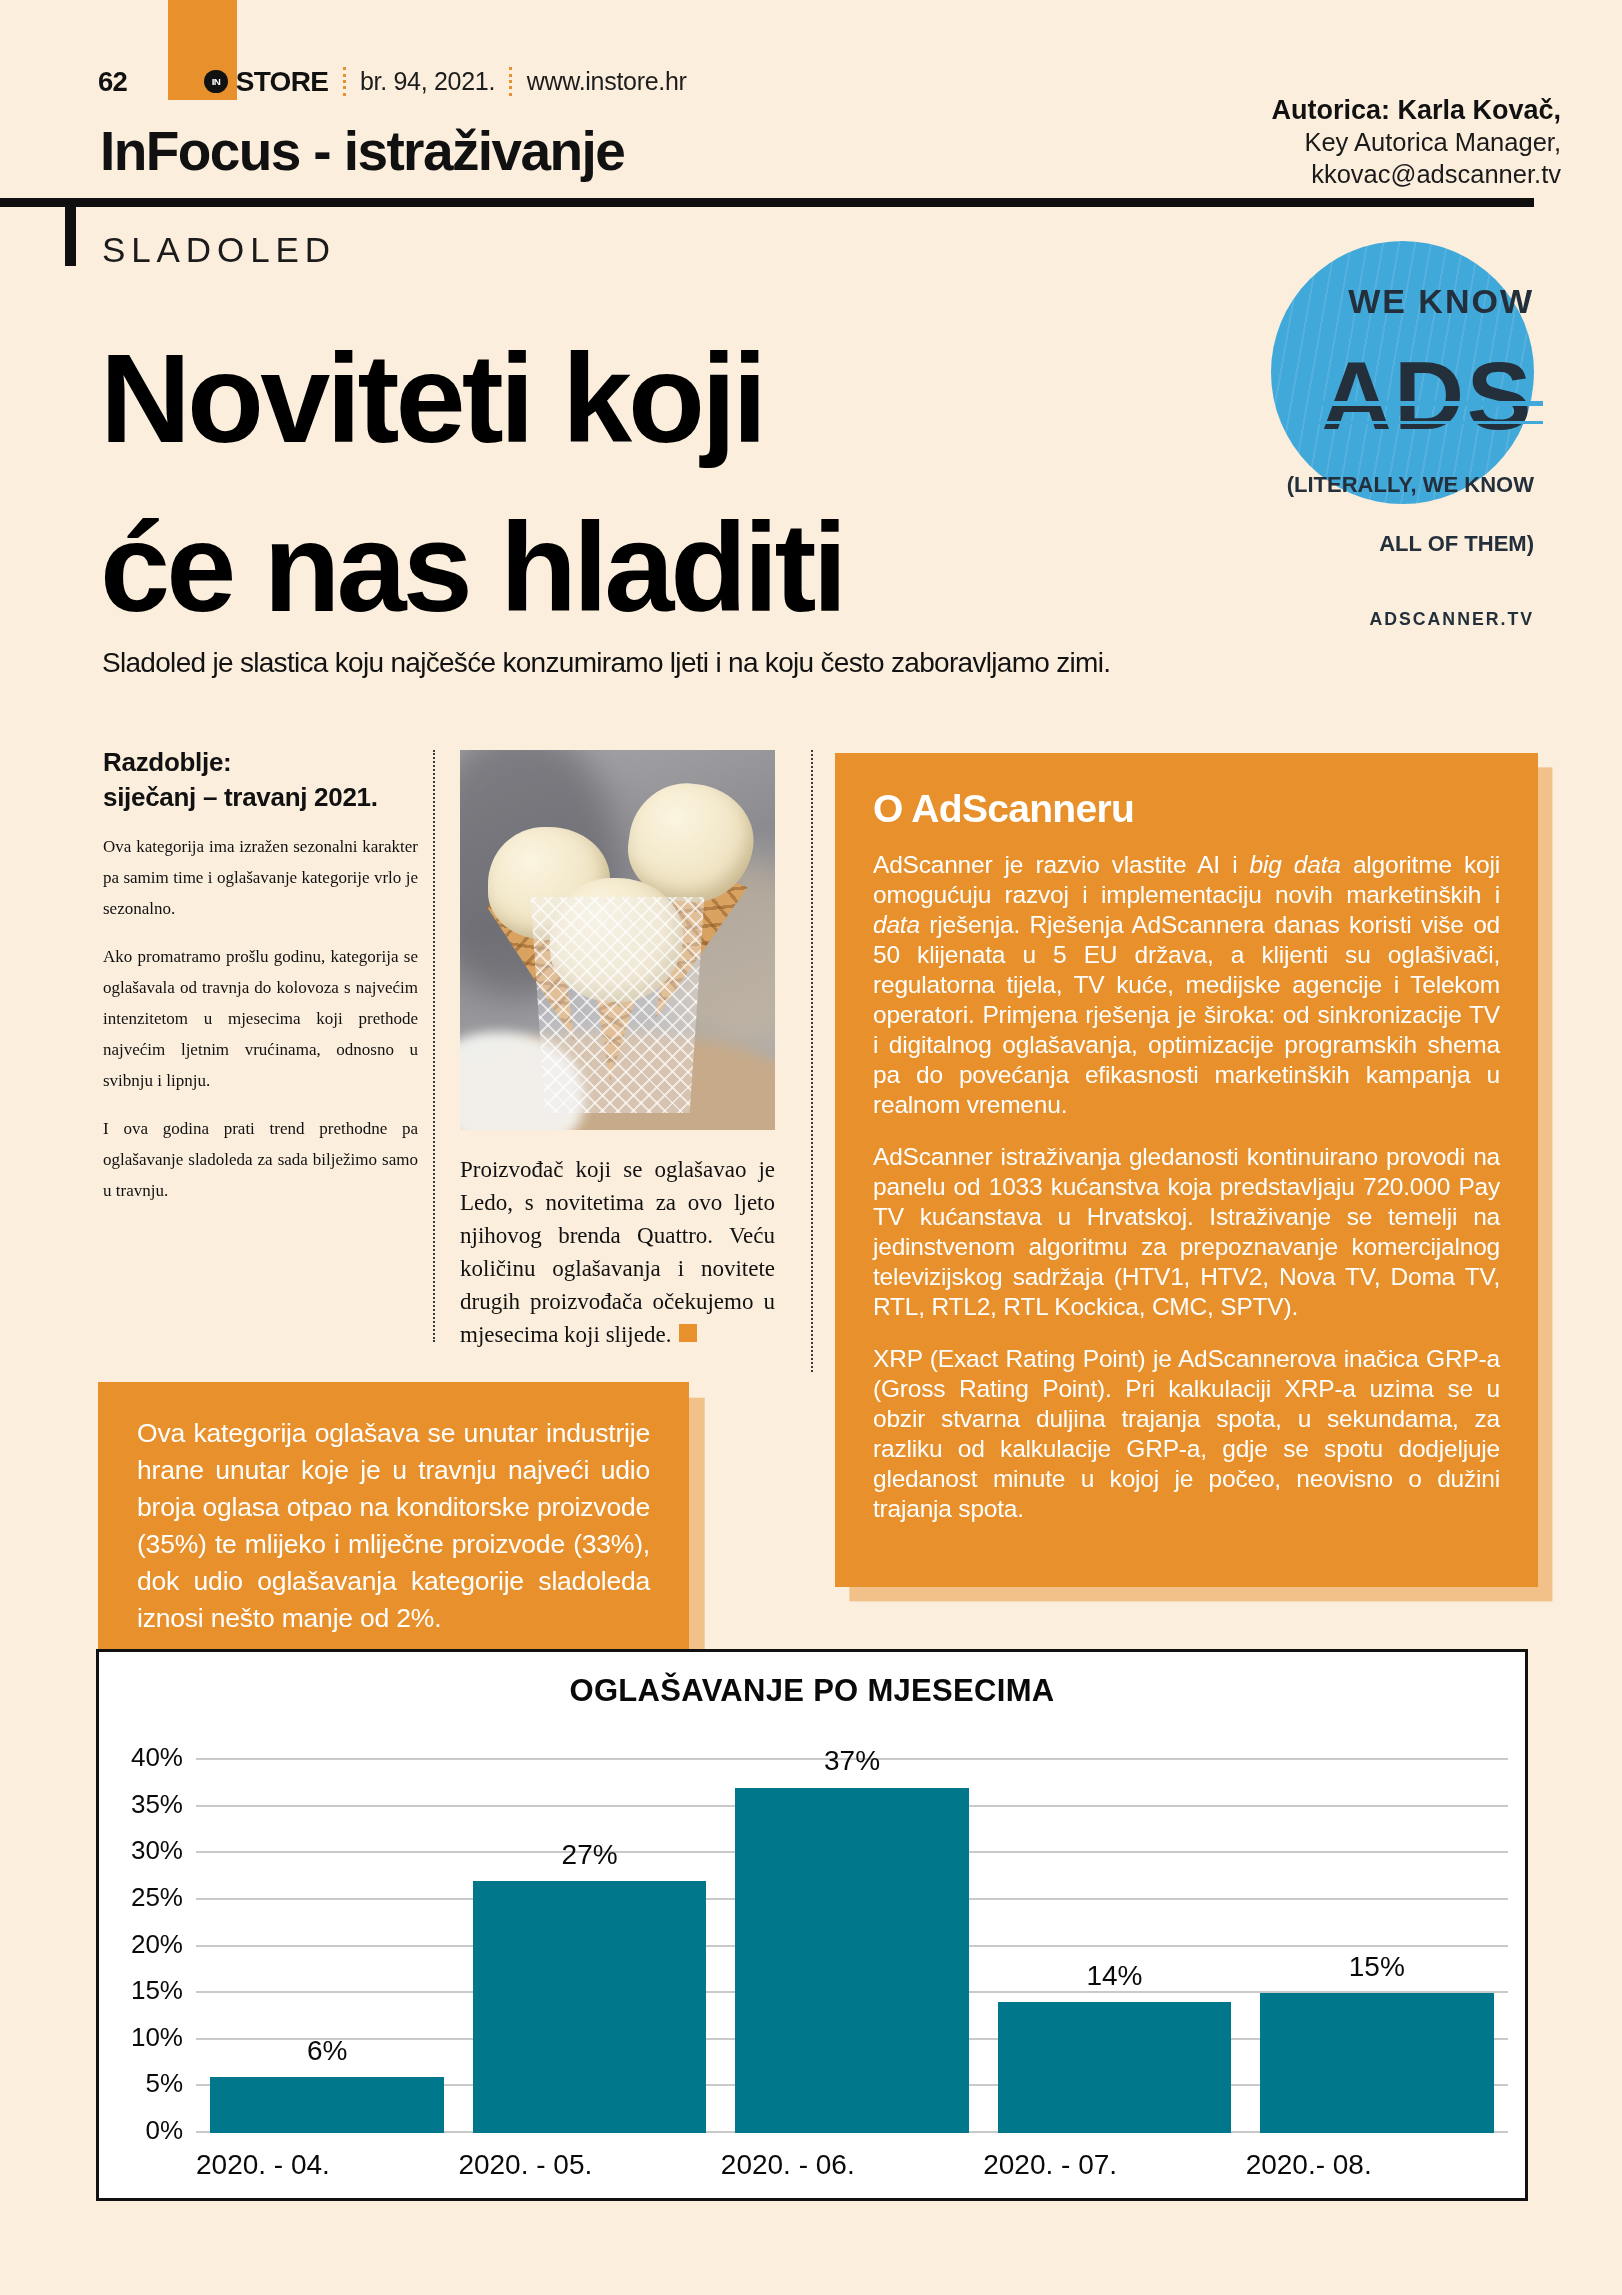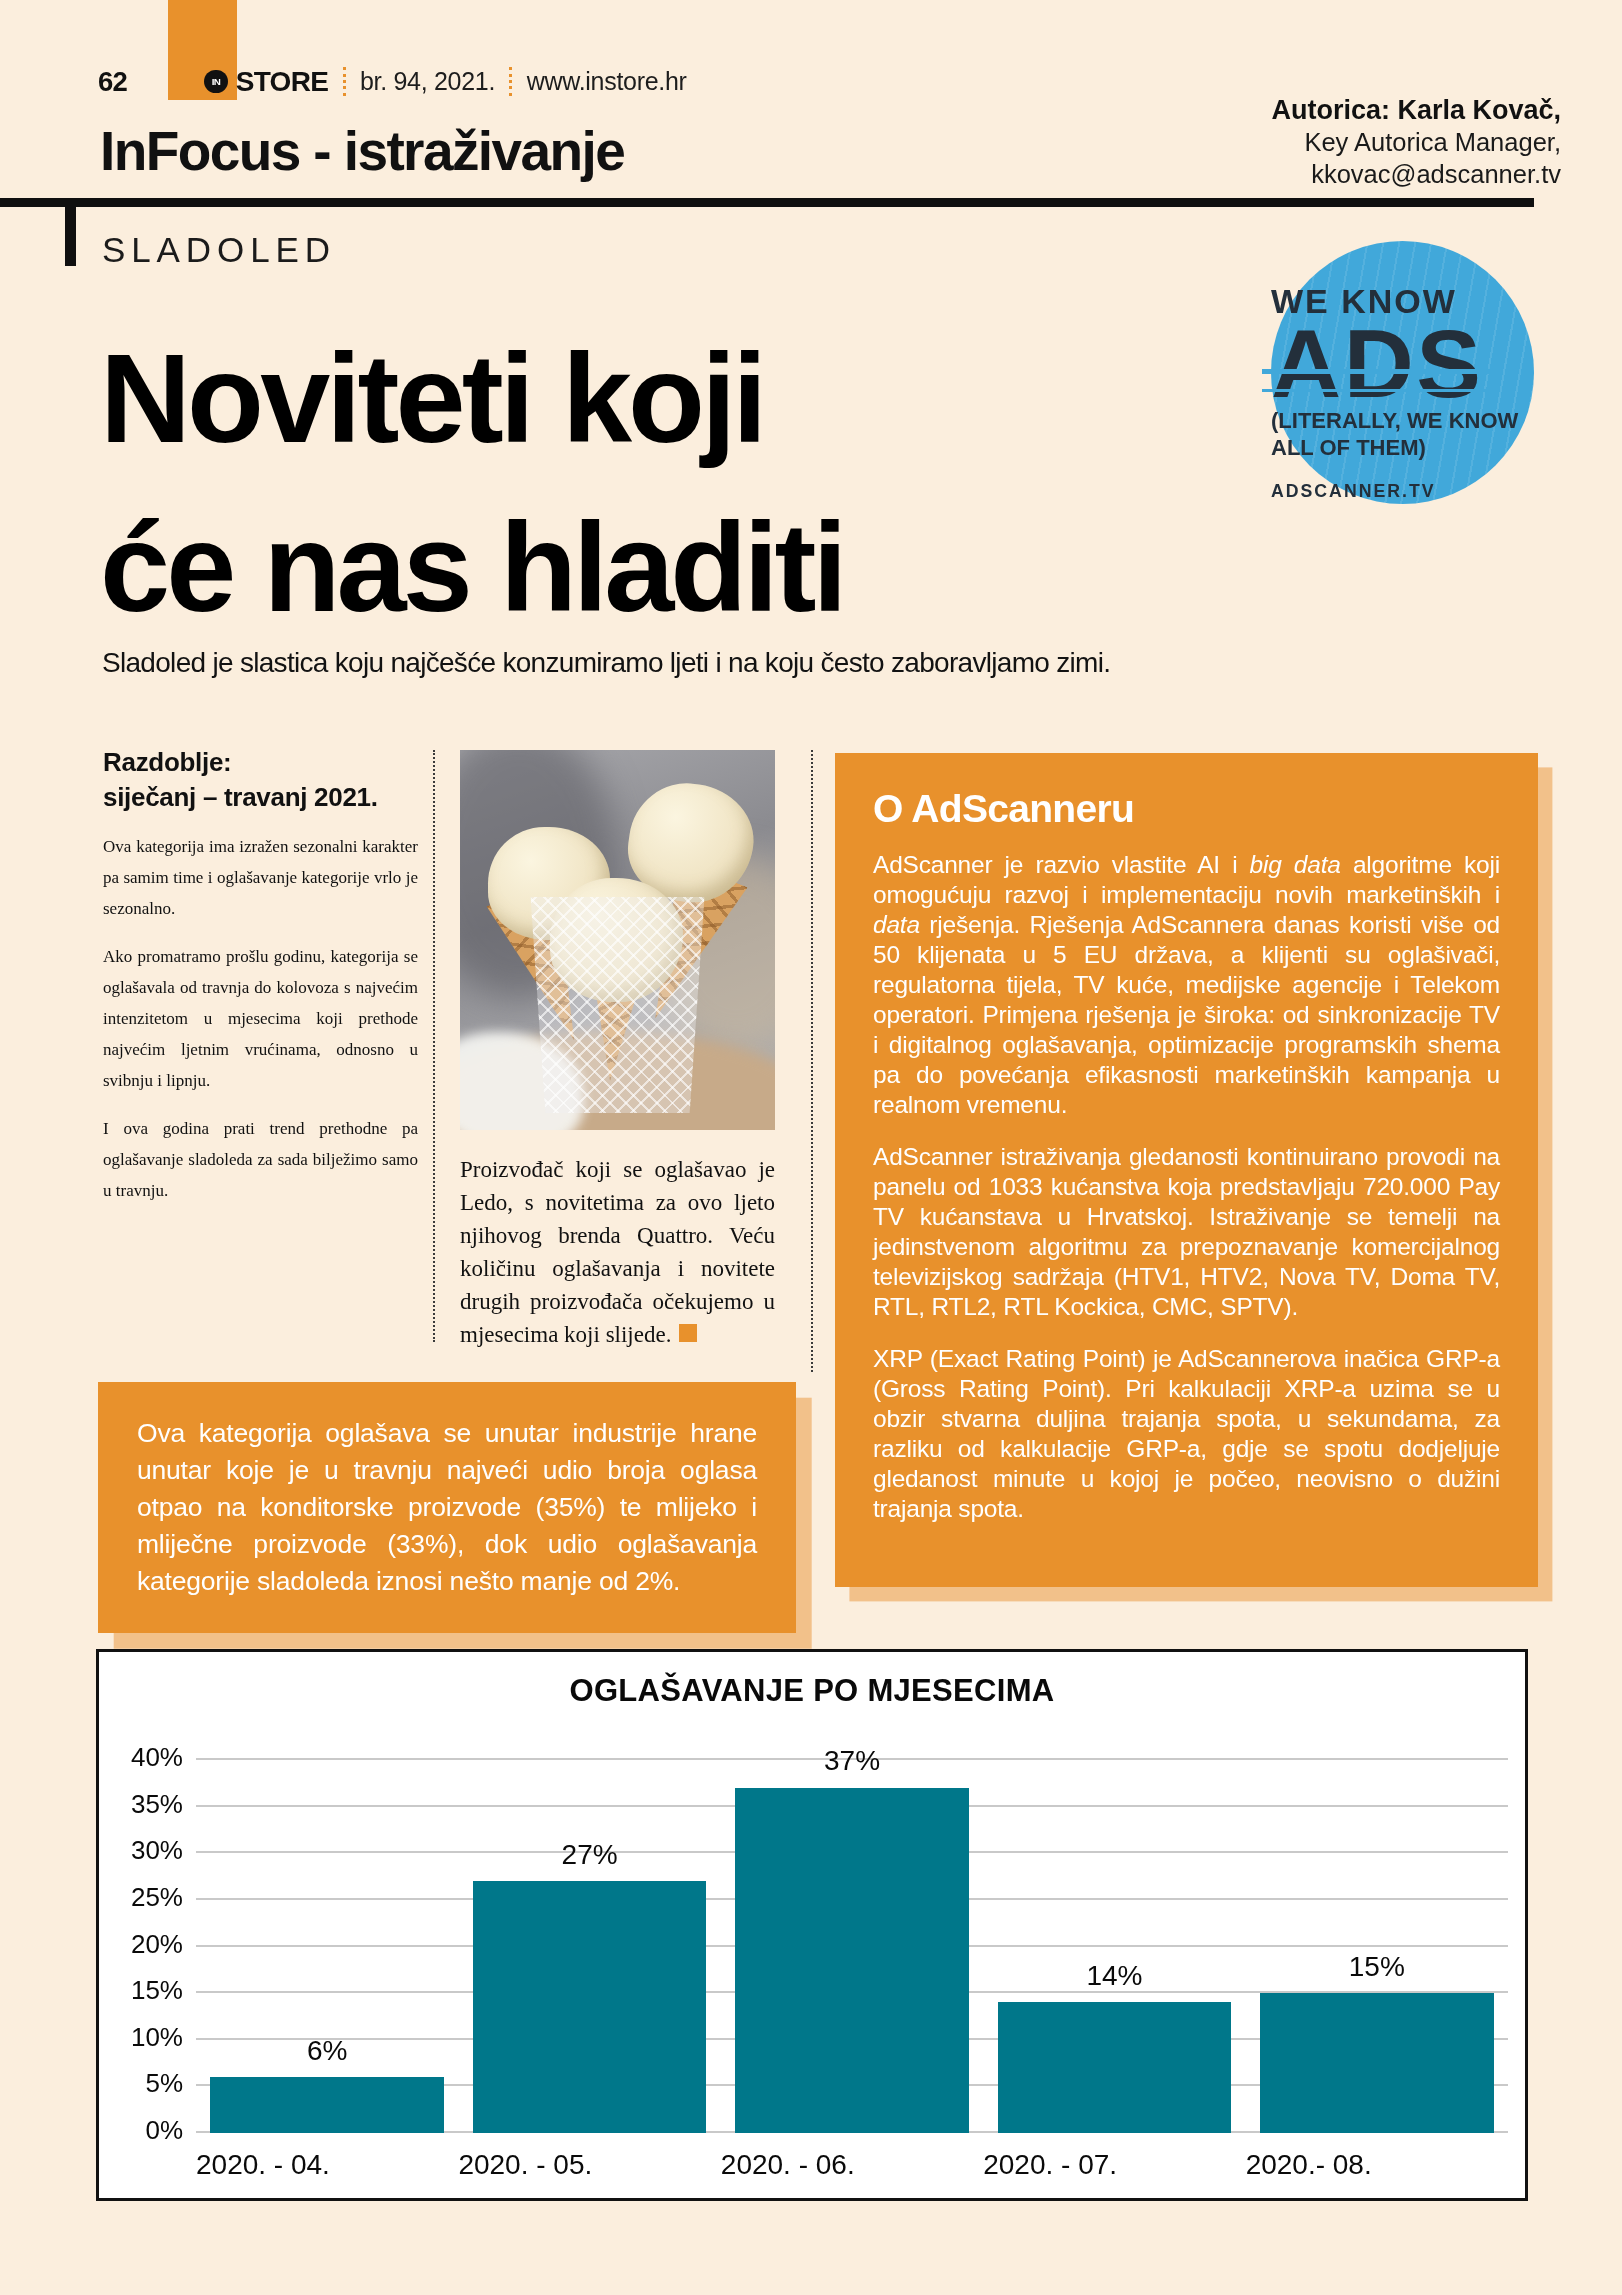--- a/index.html
+++ b/index.html
@@ -27,21 +27,21 @@
   .author-sub{font-size:25.5px;font-weight:400;color:#1a1a1a;}
 
   #top-rule{left:0;top:198px;width:1534px;height:9.2px;background:#0f0f0f;}
   #kicker-bar{left:65px;top:198px;width:11px;height:68px;background:#0f0f0f;}
   #kicker{left:102px;top:230px;font-size:35px;font-weight:400;letter-spacing:5.9px;color:#1b1b1b;}
 
   
   #badge{left:1271px;top:241px;width:263px;height:263px;border-radius:50%;
     background:#41a8da;
     background-image:repeating-linear-gradient(100deg,rgba(255,255,255,0.10) 0 2px,rgba(255,255,255,0) 2px 15.7px);
-    display:flex;flex-direction:column;align-items:flex-start;text-align:center;color:#232f3b;}
+    display:flex;flex-direction:column;align-items:flex-end;text-align:center;color:#232f3b;gap:32px;}
   #badge-line1{margin-top:41px;font-size:34px;font-weight:800;letter-spacing:2px;}
   #badge-line2{font-size:97px;font-weight:700;line-height:86px;letter-spacing:2.6px;position:relative;}
   .glitch-line{position:absolute;left:-9.2px;right:-9.2px;height:4.6px;background:#41a8da;}
   #badge-line3,#badge-line4{font-size:22px;font-weight:700;line-height:27px;}
   #badge-line3{margin-top:0;}
   #badge-line5{font-size:17.7px;font-weight:700;letter-spacing:2px;margin-top:19.6px;}
 
   
   .title-line{left:100px;font-size:126px;font-weight:bold;letter-spacing:-3.9px;line-height:1;color:#000;}
   #title-line1{top:296px;margin-top:40px;}
@@ -93,21 +93,21 @@
   #caption-end-mark{display:inline-block;width:17.7px;height:17.7px;background:#e8912c;margin-left:7.9px;}
 
   
   #adscanner-box{left:835px;top:753px;width:703px;min-height:834px;background:#e8912c;
     box-shadow:14.4px 14.4px 0 #f2c18a;padding:31px 38px;box-sizing:border-box;color:#fff;}
   #adscanner-heading{font-size:39px;font-weight:bold;letter-spacing:-0.7px;margin:2.6px 0 19.6px 0;}
   #adscanner-paragraphs p{margin:0 0 22px 0;font-size:24.5px;line-height:30px;
     text-align:justify;letter-spacing:-0.2px;}
   #adscanner-paragraphs p:last-child{margin-bottom:0;}
 
-  #callout-box{left:98px;top:1382px;width:698px;background:#e8912c;
+  #callout-box{left:98px;top:1382px;width:591px;background:#e8912c;
     box-shadow:15.7px 15.7px 0 #f2c18a;padding:33px 39px;box-sizing:border-box;color:#fff;}
   #callout-text{font-size:26.5px;line-height:37px;text-align:justify;letter-spacing:-0.2px;}
 
   
   #chart-box{left:96px;top:1649px;width:1432px;height:552px;background:#fff;
     border:3.3px solid #111;box-sizing:border-box;padding-left:29px;}
   #chart-title{position:absolute;left:0;right:0;top:21px;text-align:center;
     font-size:31px;font-weight:bold;letter-spacing:0.3px;color:#0a0a0a;}
   #chart-plot{position:absolute;left:97px;right:17px;top:108px;bottom:65px;}
   .gridline{position:absolute;left:0;right:0;height:2px;background:#c9c9c9;}

